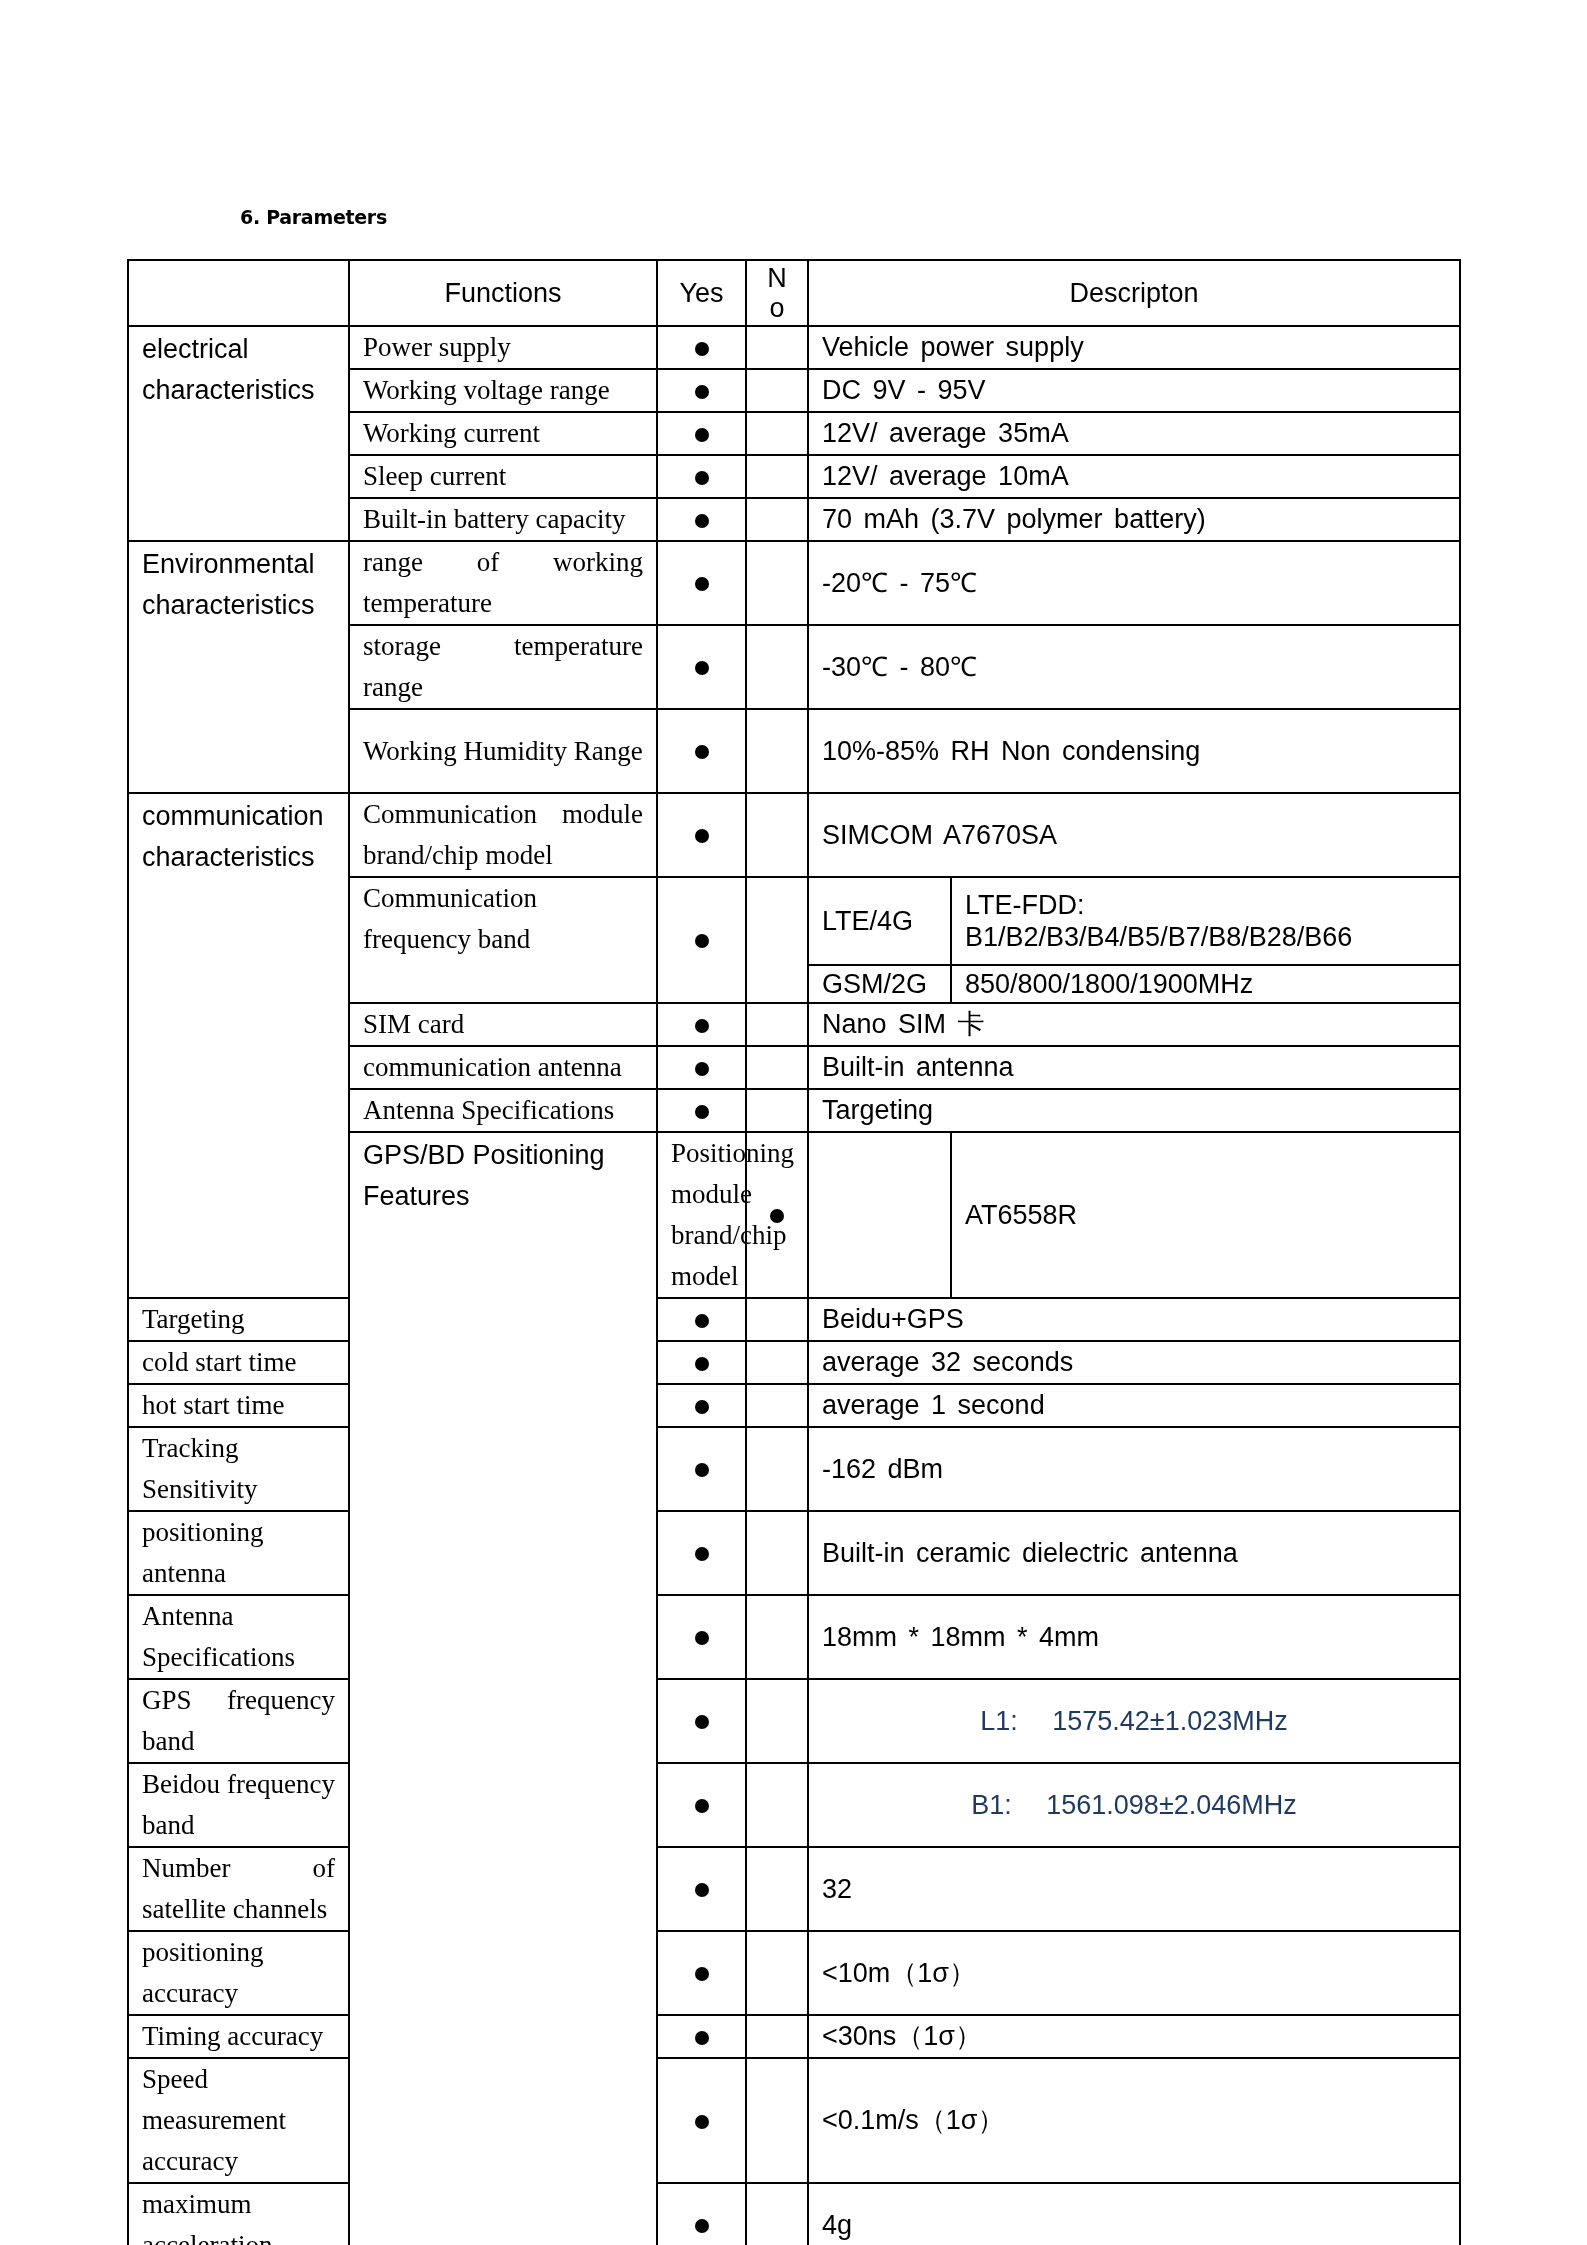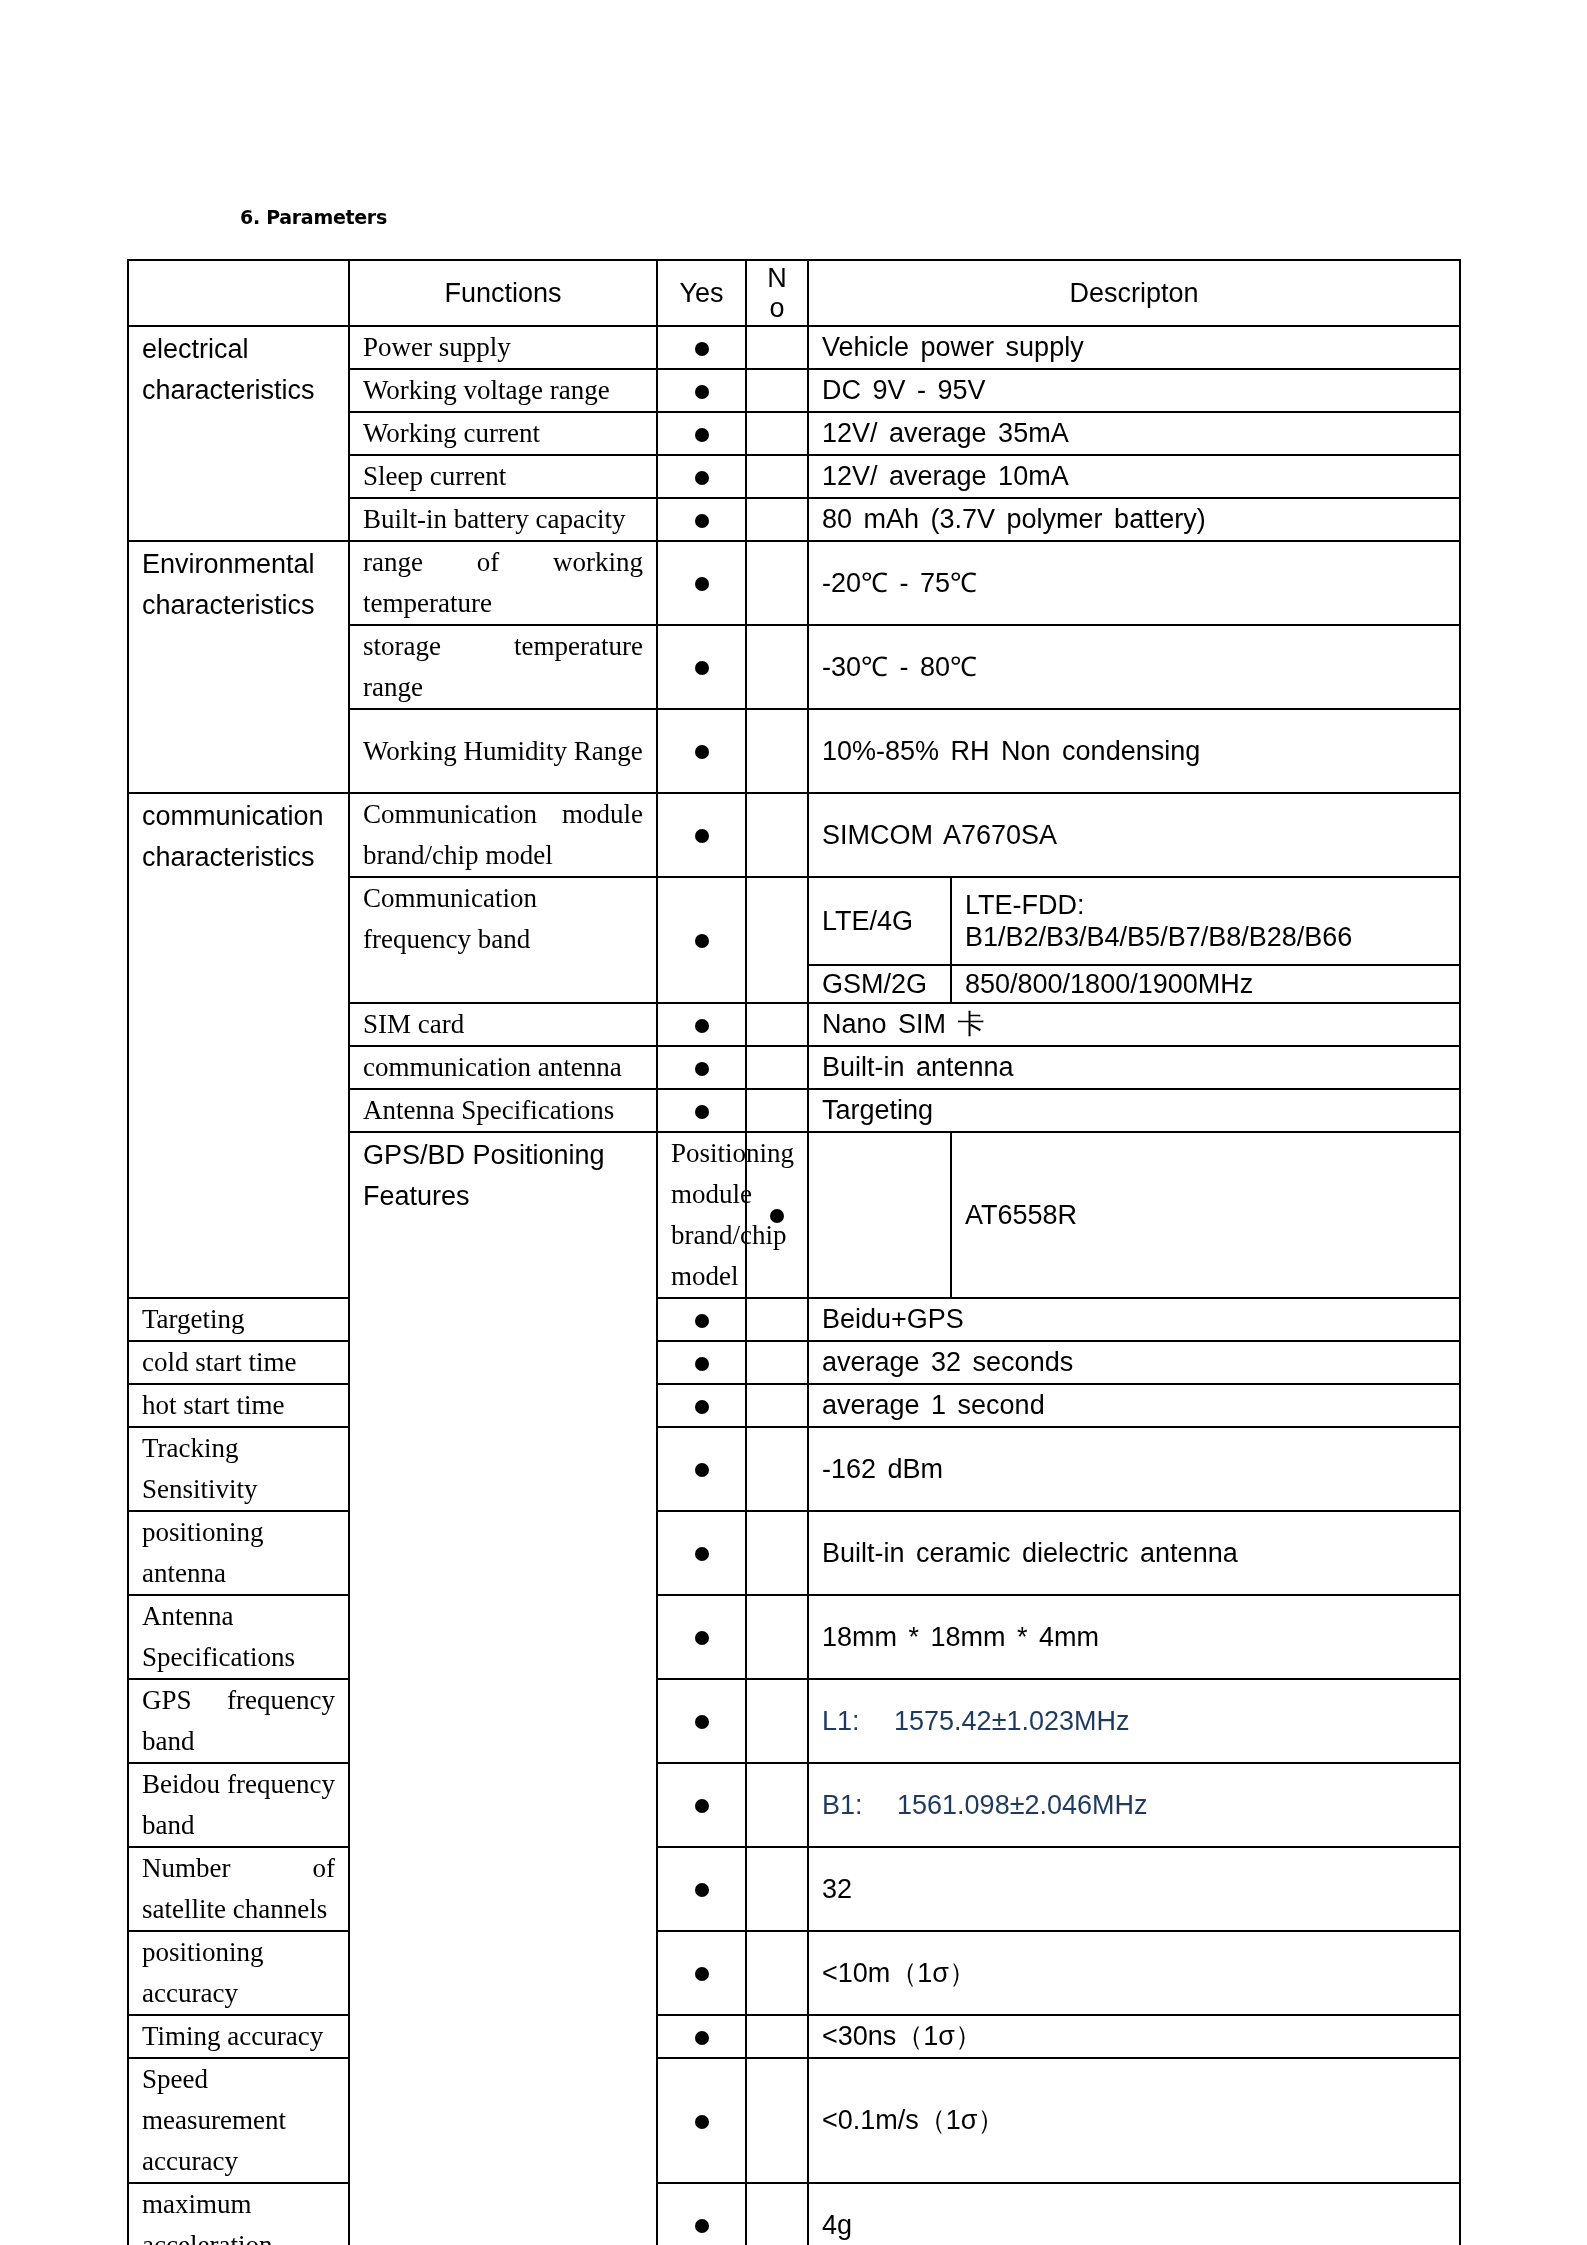--- a/index.html
+++ b/index.html
@@ -5,21 +5,21 @@
   html, body { margin:0; padding:0; background:#ffffff; }
   body { width:1587px; height:2245px; position:relative; font-family:"Liberation Sans", sans-serif; color:#000; }
   .heading { position:absolute; left:240px; top:206px; font-family:"DejaVu Sans", sans-serif; font-weight:bold; font-size:19px; letter-spacing:-0.3px; }
   table.params { position:absolute; left:127px; top:259px; border-collapse:collapse; table-layout:fixed; width:1332px; }
   table.params td { border:2px solid #000; padding:0 13px; vertical-align:middle; font-size:27px; line-height:41px; }
   td.cat { font-family:"Liberation Sans", sans-serif; vertical-align:top !important; padding-top:2px !important; }
   td.fn { font-family:"Liberation Serif", serif; font-size:27px; text-align:justify; text-align-last:left; }
   td.yes { text-align:center; padding:0 !important; }
   td.no { padding:0 !important; }
   td.desc { font-family:"Liberation Sans", sans-serif; word-spacing:4px;margin-top:16px; }
-  td.desc.blue { color:#1f3a5f; }
+  td.desc.blue { color:#1f3a5f;text-align:center; }
   td.head { text-align:center; font-size:29px; }
   td.head.no-head { line-height:30px; padding:2px 0 !important; }
   .dot { display:inline-block; width:14px; height:14px; border-radius:50%; background:#000; vertical-align:middle; }
   td.sub { padding:0 13px; }
   tr.h1 td { height:41px; }
   tr.h2 td { height:82px; }
 </style>
 </head>
 <body>
 
@@ -66,21 +66,21 @@
   <tr class="h1">
     <td class="fn">Sleep current</td>
     <td class="yes"><span class="dot"></span></td>
     <td class="no"></td>
     <td class="desc" colspan="2">12V/ average 10mA</td>
   </tr>
   <tr class="h1">
     <td class="fn">Built-in battery capacity</td>
     <td class="yes"><span class="dot"></span></td>
     <td class="no"></td>
-    <td class="desc" colspan="2">80 mAh (3.7V polymer battery)</td>
+    <td class="desc" colspan="2">70 mAh (3.7V polymer battery)</td>
   </tr>
 
   <tr class="h2">
     <td class="cat" rowspan="3">Environmental characteristics</td>
     <td class="fn">range of working temperature</td>
     <td class="yes"><span class="dot"></span></td>
     <td class="no"></td>
     <td class="desc" colspan="2">-20℃ - 75℃</td>
   </tr>
   <tr class="h2">

